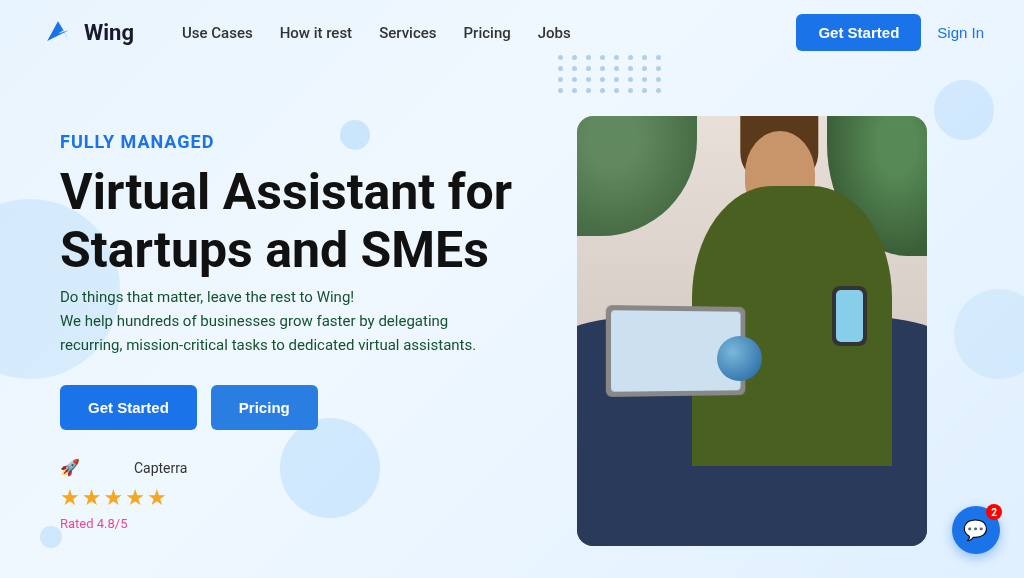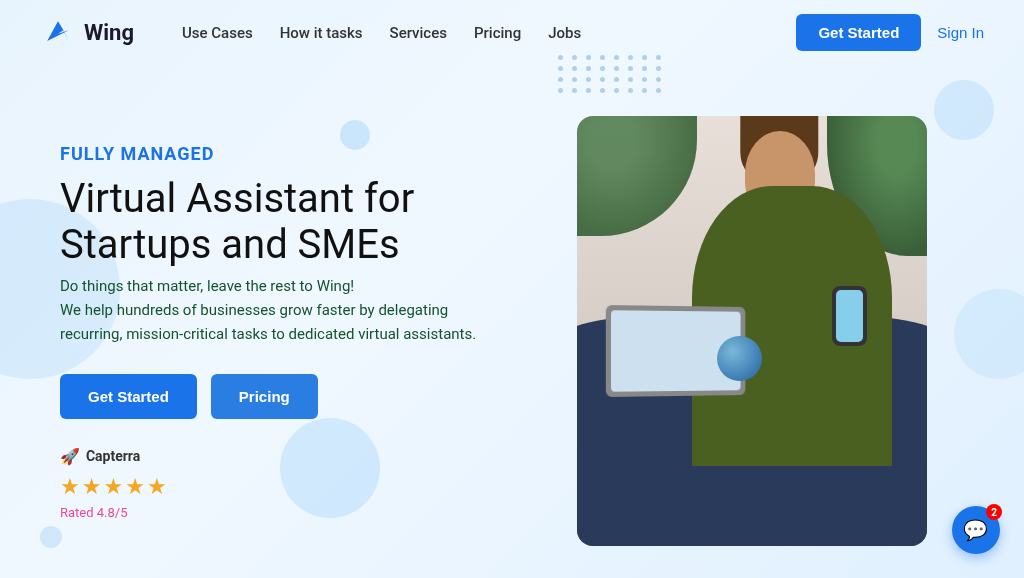--- a/index.html
+++ b/index.html
@@ -191,22 +191,22 @@
     }
     .fully-managed-badge {
       color: #1a73e8;
       font-size: 18px;
       font-weight: 700;
       letter-spacing: 1px;
       text-transform: uppercase;
       margin-bottom: 12px;
     }
     .hero-title {
-      font-size: 40px;
-      font-weight: 400;
+      font-size: 50px;
+      font-weight: 700;
       color: #111;
       line-height: 1.15;
       margin-bottom: 6px;
     }
     .hero-subtitle {
       font-size: 15px;
       color: #14532d;
       line-height: 1.6;
       margin-bottom: 28px;
       max-width: 420px;
@@ -247,22 +247,23 @@
       display: flex;
       align-items: center;
       gap: 6px;
       margin-bottom: 4px;
     }
     .capterra-flag {
       font-size: 16px;
     }
     .capterra-name {
       font-size: 14px;
-      font-weight: 700;
+      font-weight: 400;
       color: #333;
+      margin-left: 48px;
     }
     .stars {
       display: flex;
       gap: 2px;
     }
     .star {
       color: #f5a623;
       font-size: 22px;
     }
     .rating-text {
@@ -515,21 +516,21 @@
       <polygon points="20,8 32,30 26,18" fill="#42a5f5"></polygon>
     </svg>
     <span class="logo-text">Wing</span>
   </a>
 
   <ul class="nav-links">
     <li>
       <a href="#">Use Cases</a>
     </li>
     <li>
-      <a href="#">How it tasks</a>
+      <a href="#">How it rest</a>
     </li>
     <li>
       <a href="#">Services</a>
     </li>
     <li>
       <a href="#">Pricing</a>
     </li>
     <li>
       <a href="#">Jobs</a>
     </li>

